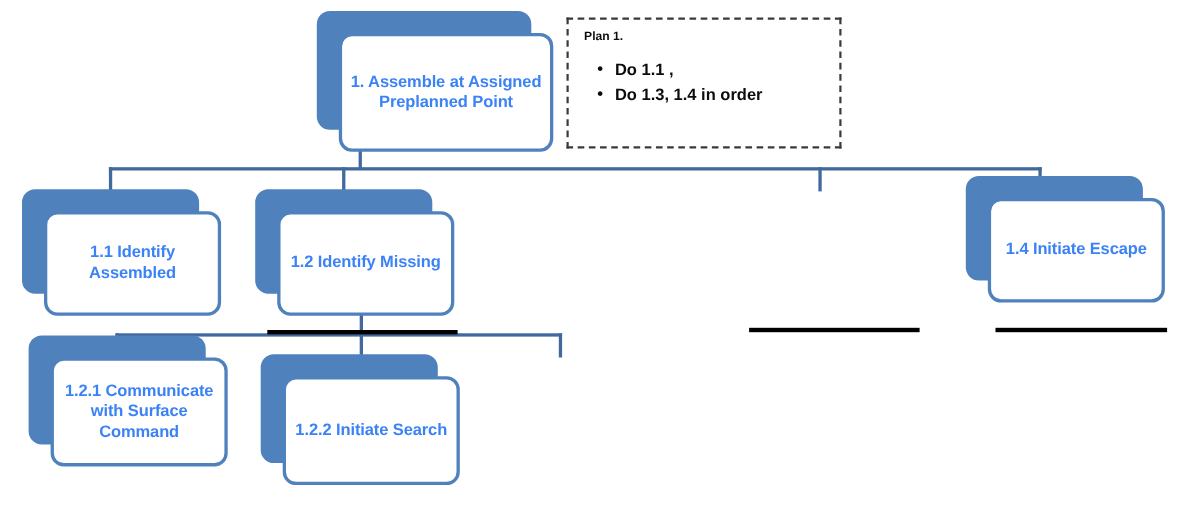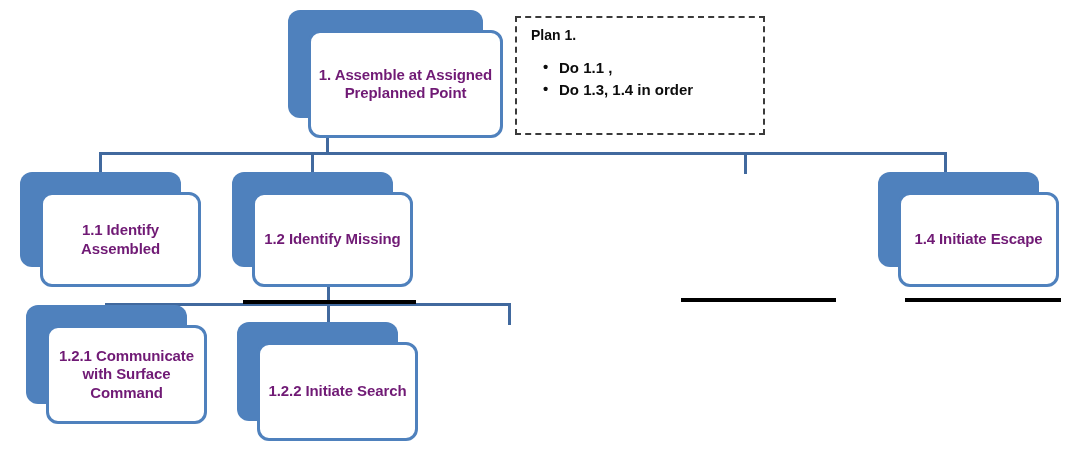--- a/index.html
+++ b/index.html
@@ -41,40 +41,40 @@
     background: #FFFFFF;
     border: 3px solid #4F81BD;
     border-radius: 12px;
     box-sizing: border-box;
     display: flex;
     align-items: center;
     justify-content: center;
     text-align: center;
   }
   .node .card .label {
-    color: #701a75;
+    color: #3b82f6;
     font-weight: bold;
     font-size: 15px;
     line-height: 1.22;
     padding: 2px 7px;
     letter-spacing: -0.1px;
   }
 
   
   .plan {
     position: absolute;
     border: 2px dashed #3A3A3A;
     background: transparent;
     box-sizing: border-box;
     padding: 9px 10px 6px 12px;
   }
   .plan .plan-title {
     color: #0C0C0C;
     font-weight: bold;
-    font-size: 14px;
+    font-size: 11px;
     margin: 0 0 2px 2px;
     line-height: 1.25;
   }
   .plan ul {
     list-style: none;
     margin: 12px;
     padding: 0;
   }
   .plan ul li {
     color: #0C0C0C;
@@ -155,21 +155,21 @@
     <div class="shadow"></div>
     <div class="card">
       <span class="label">1.2 Identify Missing</span>
     </div>
   </div>
   <div class="terminal-rule" style="left:243px; top:300px; width:173px;"></div>
 
 
   <div class="terminal-rule" style="left:681px; top:298px; width:155px;"></div>
 
-  <div class="node" style="left:878px; top:172px; width:161px; height:95px;">
+  <div class="node" style="left:878px; top:160px; width:161px; height:95px;">
     <div class="shadow"></div>
     <div class="card">
       <span class="label">1.4 Initiate Escape</span>
     </div>
   </div>
   <div class="terminal-rule" style="left:905px; top:298px; width:156px;"></div>
 
   <div class="node" style="left:26px; top:305px; width:161px; height:99px;">
     <div class="shadow"></div>
     <div class="card">

